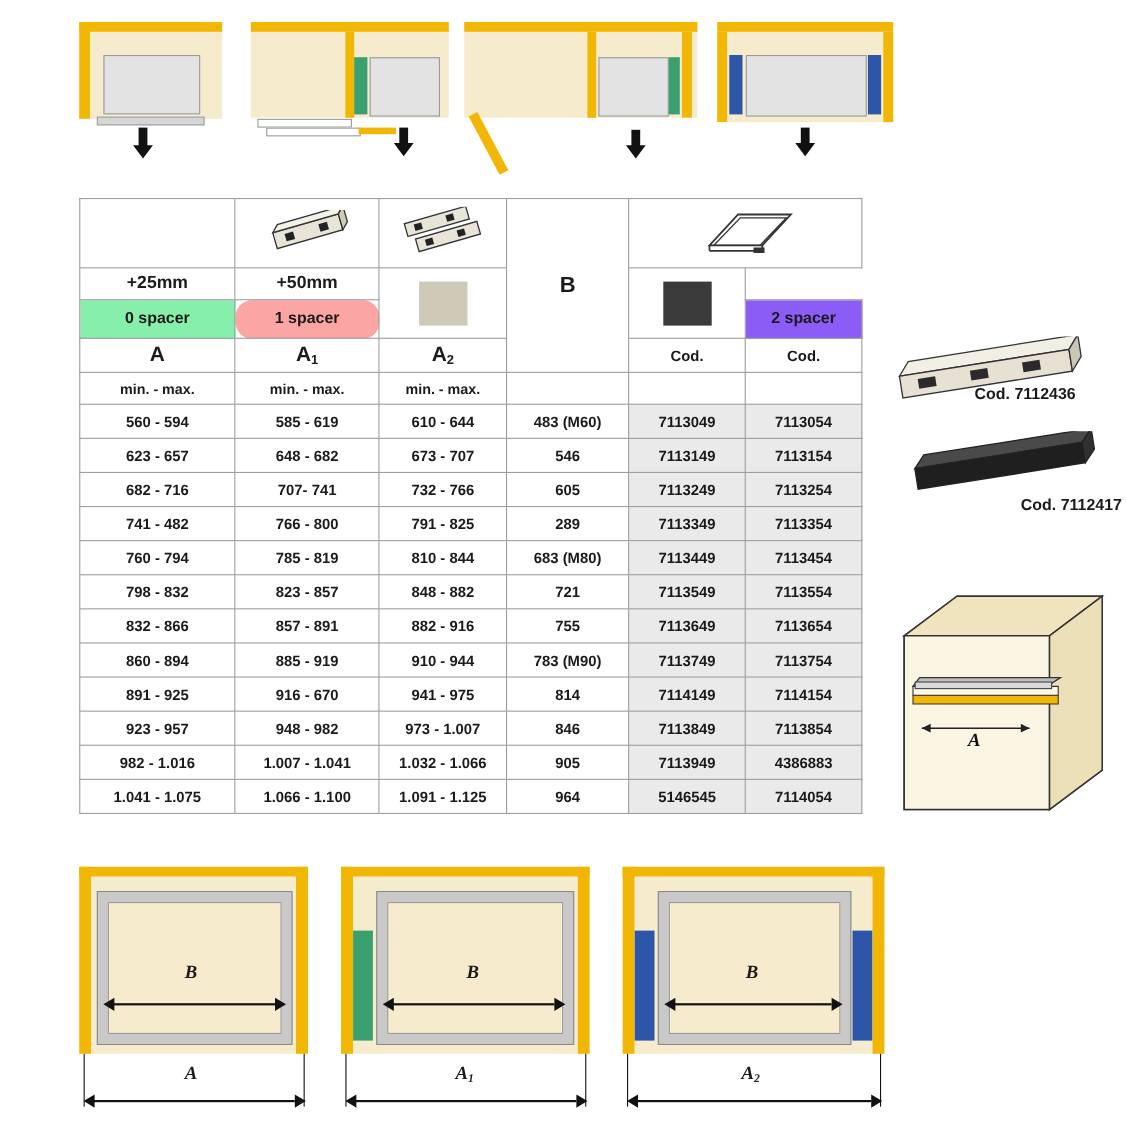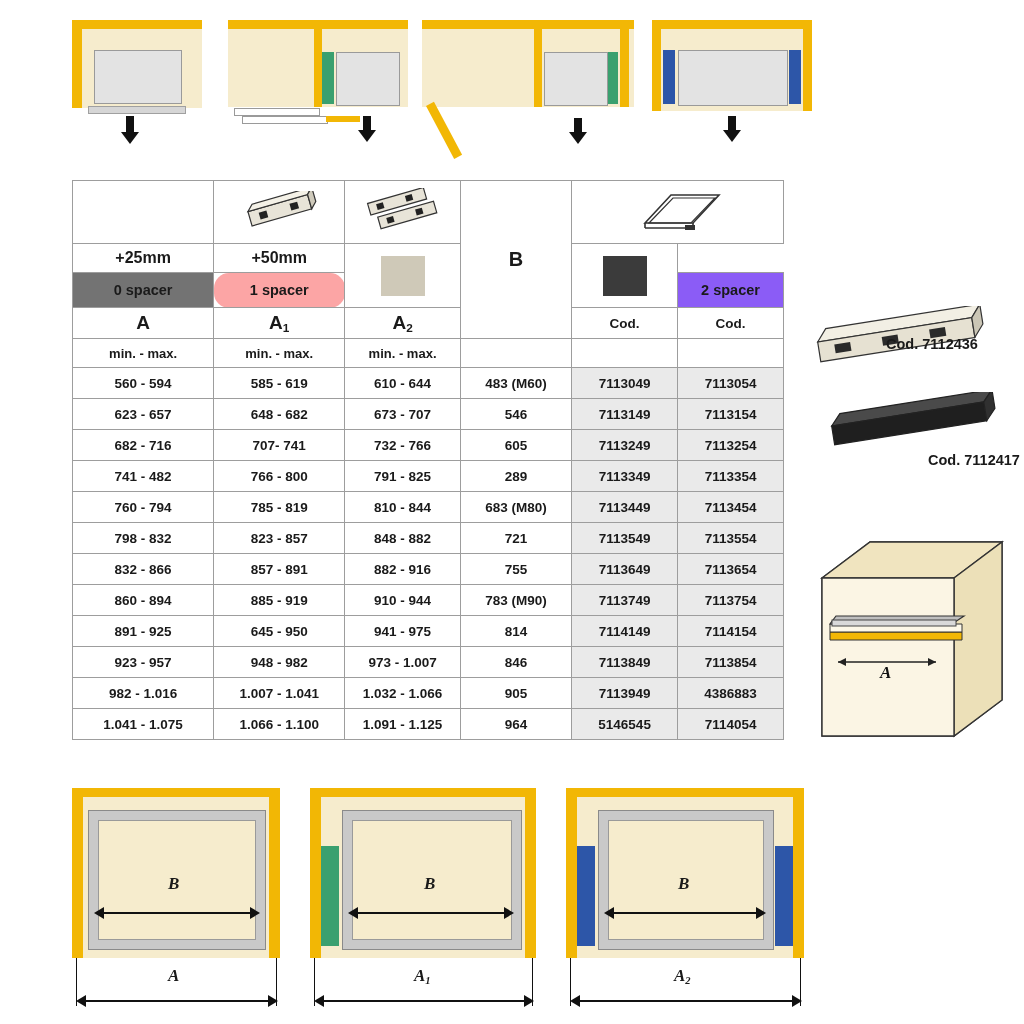--- a/index.html
+++ b/index.html
@@ -32,21 +32,21 @@
     border:1px solid #9d9d9d;
     text-align:center;
     vertical-align:middle;
     padding:0;
     font-weight:bold;
     color:#1a1a1a;
   }
   .hdr-icon{height:62px;}
   .hdr-plus{height:28px;font-size:16px;}
   .hdr-spacer{height:34px;font-size:14.5px;color:#111;}
-  .sp0{background:#737373;}
+  .sp0{background:#86efac;}
   .sp1{background:#fca5a5;color:#fff;border-radius:15px;}
   .sp2{background:#8b5cf6;color:#fff;}
   .hdr-a{height:30px;font-size:19px;}
   .hdr-mm{height:28px;font-size:13px;}
   .row-cell{height:30px;font-size:13.5px;font-weight:bold;}
   .cod-cell{background:#eaeaea;font-size:13.5px;}
   .w-a{width:142px;}
   .w-a1{width:131px;}
   .w-a2{width:115px;}
   .w-b{width:112px;}
@@ -244,21 +244,21 @@
       <tr>
         <td class="w-a row-cell">860 - 894</td>
         <td class="w-a1 row-cell">885 - 919</td>
         <td class="w-a2 row-cell">910 - 944</td>
         <td class="w-b row-cell">783 (M90)</td>
         <td class="w-cod row-cell cod-cell">7113749</td>
         <td class="w-cod row-cell cod-cell">7113754</td>
       </tr>
       <tr>
         <td class="w-a row-cell">891 - 925</td>
-        <td class="w-a1 row-cell">645 - 950</td>
+        <td class="w-a1 row-cell">916 - 670</td>
         <td class="w-a2 row-cell">941 - 975</td>
         <td class="w-b row-cell">814</td>
         <td class="w-cod row-cell cod-cell">7114149</td>
         <td class="w-cod row-cell cod-cell">7114154</td>
       </tr>
       <tr>
         <td class="w-a row-cell">923 - 957</td>
         <td class="w-a1 row-cell">948 - 982</td>
         <td class="w-a2 row-cell">973 - 1.007</td>
         <td class="w-b row-cell">846</td>
@@ -289,21 +289,21 @@
     <g transform="rotate(-9 95 31)">
       <path d="M6 22 L16 10 L172 10 L162 22 Z" fill="#f2efe4" stroke="#333" stroke-width="1.2"></path>
       <rect x="6" y="22" width="156" height="20" fill="#e6e1d2" stroke="#333" stroke-width="1.2"></rect>
       <path d="M162 22 L172 10 L172 30 L162 42 Z" fill="#cbc6b6" stroke="#333" stroke-width="1.2"></path>
       <rect x="22" y="27" width="16" height="9" fill="#2a2a2a"></rect>
       <rect x="70" y="27" width="16" height="9" fill="#2a2a2a"></rect>
       <rect x="118" y="27" width="16" height="9" fill="#2a2a2a"></rect>
     </g>
   </svg>
 </div>
-<div class="abs side-label" style="left:886px;top:336px;">Cod. 7112436</div>
+<div class="abs side-label" style="left:886px;top:351px;">Cod. 7112436</div>
 
 <div class="abs" style="left:826px;top:392px;width:200px;height:58px;">
   <svg width="190" height="58" viewBox="0 0 190 58">
     <g transform="rotate(-9 95 29)">
       <path d="M6 20 L16 9 L170 9 L160 20 Z" fill="#4a4a4a" stroke="#222" stroke-width="1.2"></path>
       <rect x="6" y="20" width="154" height="19" fill="#1f1f1f" stroke="#222" stroke-width="1.2"></rect>
       <path d="M160 20 L170 9 L170 28 L160 39 Z" fill="#303030" stroke="#222" stroke-width="1.2"></path>
     </g>
   </svg>
 </div>

